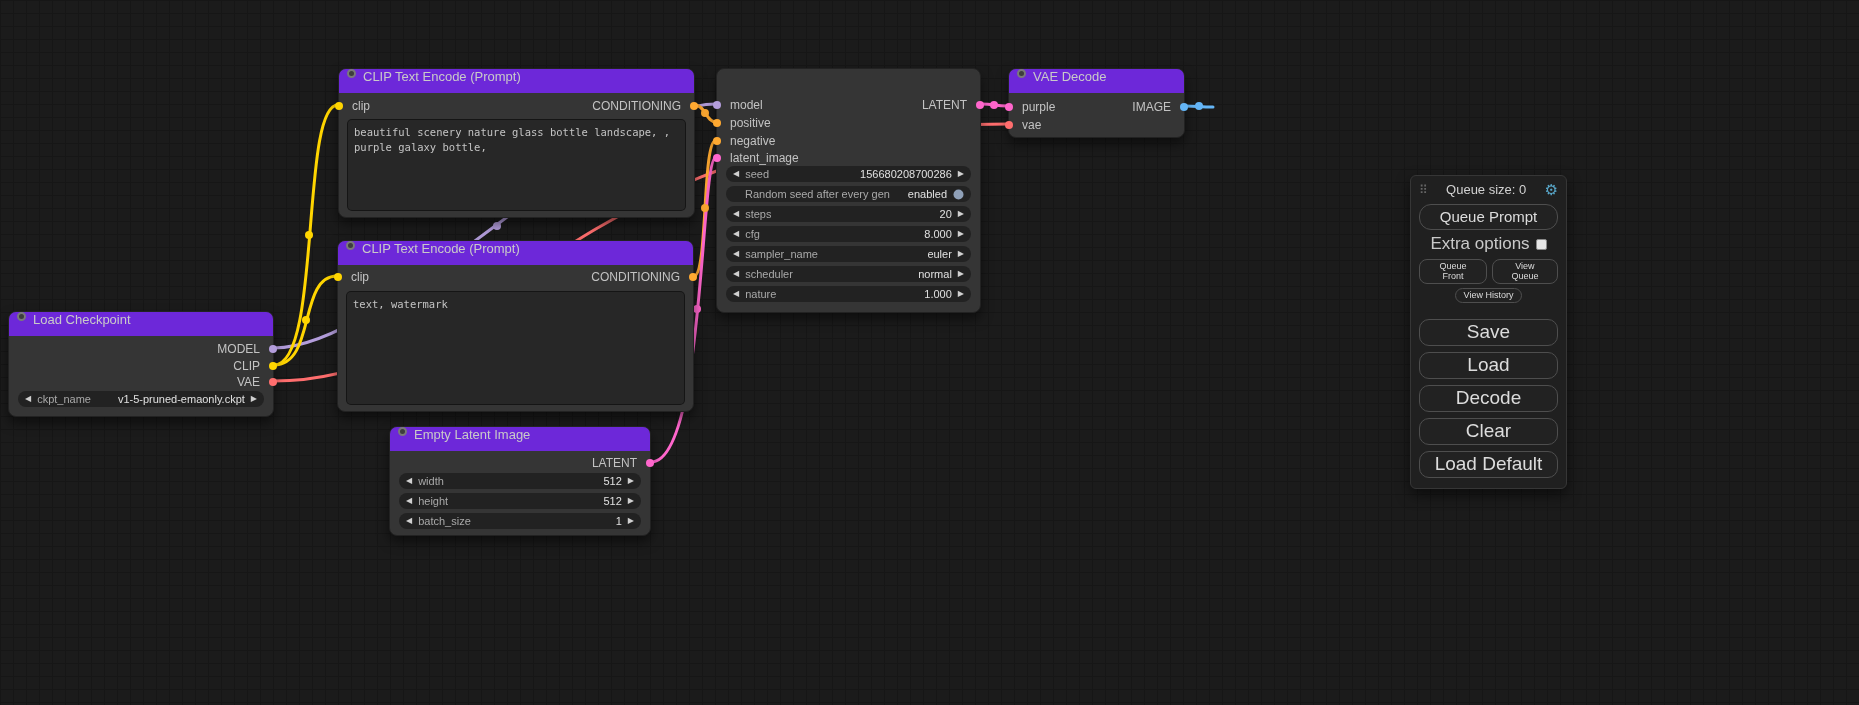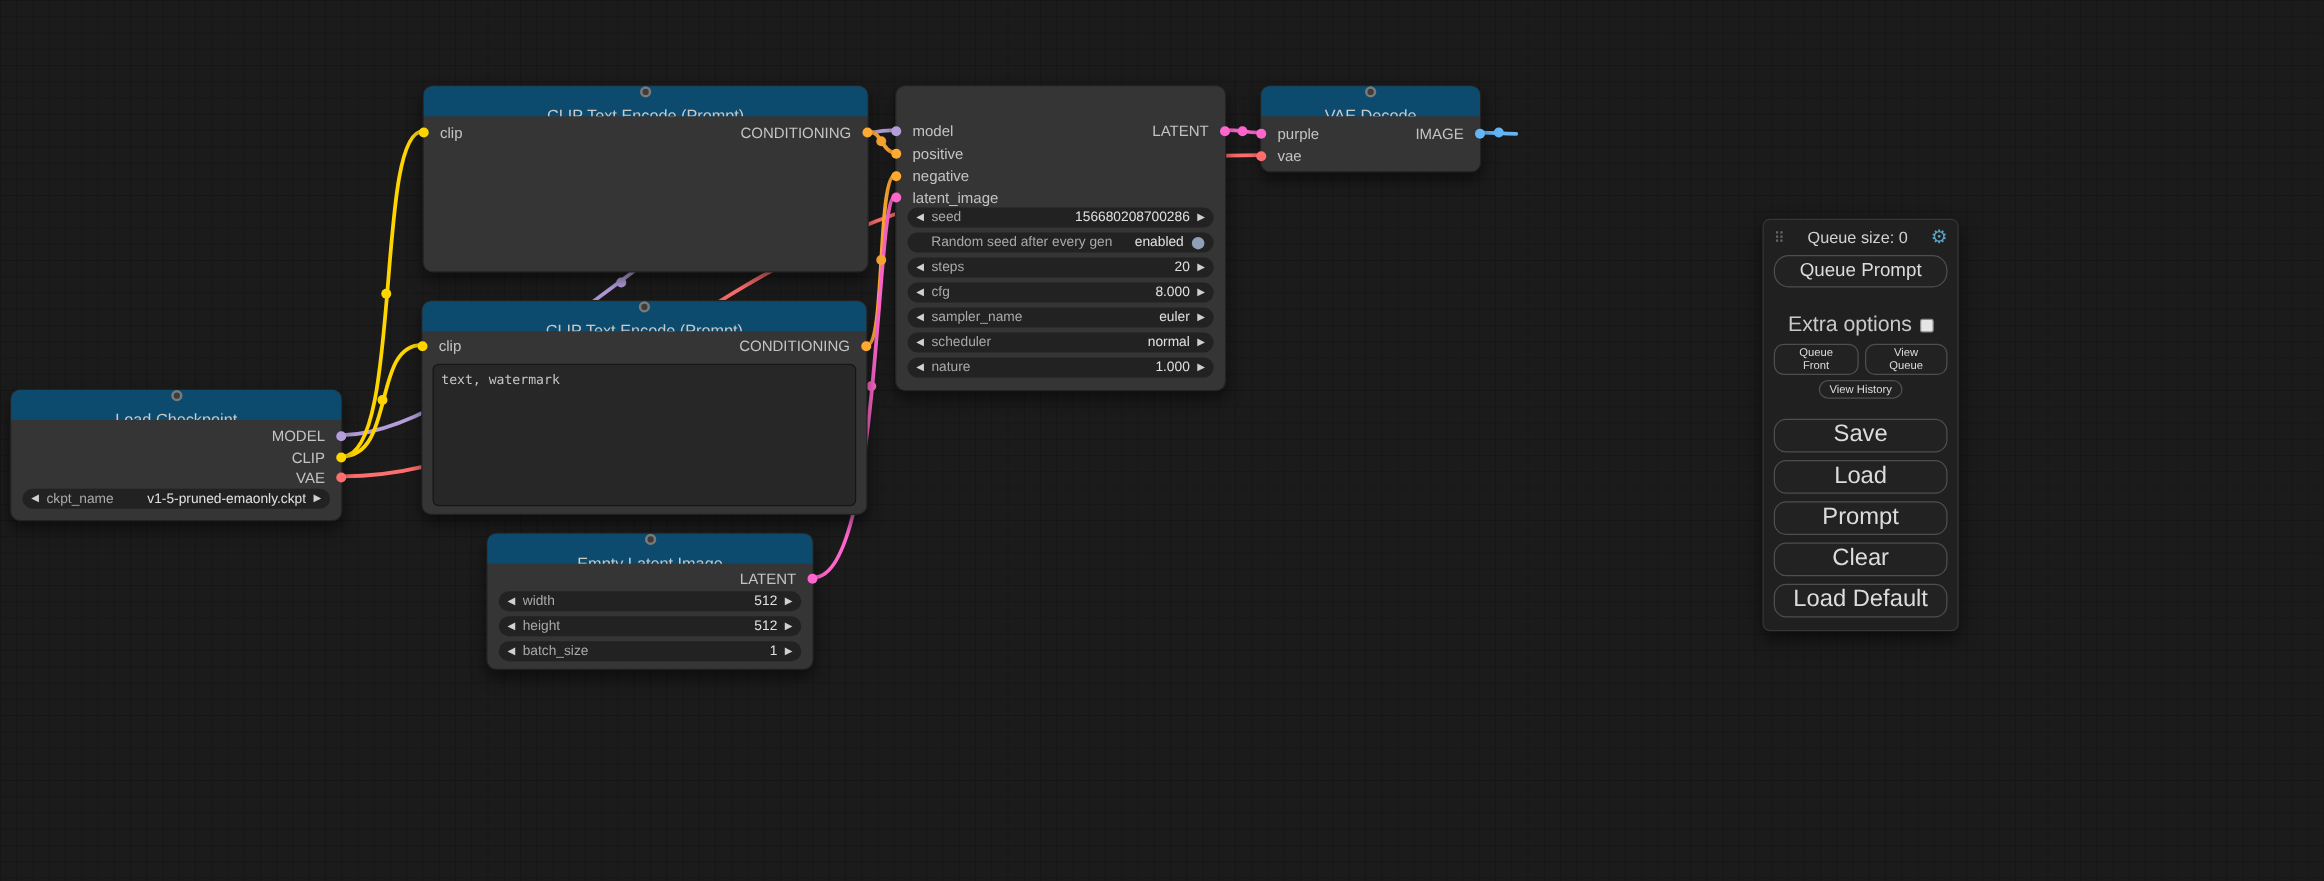--- a/index.html
+++ b/index.html
@@ -21,23 +21,23 @@
   .wires path { fill:none; stroke-width:3; stroke-linecap:round; }
 
   .node {
     position:absolute; z-index:2;
     background:#353535;
     border:1px solid #222;
     border-radius:8px;
     box-shadow:0 6px 12px rgba(0,0,0,.5);
   }
   .node-title {
-    height:24px; background:#0c4a6e;
+    height:24px; background:#6d28d9;
     border-radius:7px 7px 0 0;
-    display:flex; align-items:center; gap:7px; padding:0 8px;flex-direction:column;
+    display:flex; align-items:flex-start; gap:7px; padding:0 8px;
   }
   .collapse-dot {
     width:9px; height:9px; border-radius:50%;
     background:#3d3d3d; border:2px solid #7a7a7a; flex:0 0 auto;
   }
   .title-text { font-size:13px; color:#c9c9c9; white-space:nowrap; overflow:hidden; }
 
   .slot { position:absolute; height:16px; display:flex; align-items:center; font-size:12px; color:#c3c3c3; }
   .slot.in  { left:0; padding-left:13px; }
   .slot.out { right:0; padding-right:13px; }
@@ -74,21 +74,21 @@
   }
   .menu-header { width:100%; display:flex; align-items:center; justify-content:space-between; margin-bottom:7px; }
   .queue-size { font-size:13px; color:#d2d2d2; }
   .drag-handle { font-size:12px; color:#666; cursor:move; }
   .gear { font-size:15px; cursor:pointer; line-height:1; }
 
   .btn {
     background:#222; border:1px solid #4e4e4e; color:#dcdcdc;
     font-family:inherit; cursor:pointer; display:block;
   }
-  .btn.queue { width:100%; font-size:15px; padding:3px 0 4px; border-radius:12px; margin-bottom:20px; }
+  .btn.queue { width:100%; font-size:15px; padding:3px 0 4px; border-radius:12px; margin-bottom:4px; }
   .extra { display:flex; align-items:center; gap:6px; margin-bottom:5px; }
   .extra-label { font-size:17px; color:#c9c9c9; }
   .checkbox { width:11px; height:11px; background:#e6e6e6; border:1px solid #8a8a8a; border-radius:2px; cursor:pointer; }
   .small-row { display:flex; gap:5px; justify-content:center; width:100%; margin-bottom:4px; }
   .btn.small { font-size:9px; padding:1px 8px 2px; border-radius:8px; }
   .menu-gap { height:12px; }
   .btn.big { width:100%; font-size:19px; padding:1px 0 2px; border-radius:10px; margin-bottom:6px; }
 </style>
 </head>
 <body>
@@ -156,20 +156,21 @@
           <circle cx="5" cy="5" r="4" fill="#FFD500"></circle>
         </svg>
       <span>clip</span>
     </div>
     <div class="slot out" style="top:29px">
       <span>CONDITIONING</span>
       <svg class="port">
           <circle cx="5" cy="5" r="4" fill="#FFA931"></circle>
         </svg>
     </div>
+    <div class="textarea" style="top:50px; height:92px;">beautiful scenery nature glass bottle landscape, , purple galaxy bottle,</div>
   </div>
 
   <div class="node" style="left:337px; top:240px; width:357px; height:172px;">
     <div class="node-title">
       <span class="collapse-dot"></span>
       <span class="title-text">CLIP Text Encode (Prompt)</span>
     </div>
     <div class="slot in" style="top:28px">
       <svg class="port">
           <circle cx="5" cy="5" r="4" fill="#FFD500"></circle>
@@ -332,18 +333,18 @@
     <div class="small-row">
       <button class="btn small">Queue Front</button>
       <button class="btn small">View Queue</button>
     </div>
     <div class="small-row">
       <button class="btn small">View History</button>
     </div>
     <div class="menu-gap"></div>
     <button class="btn big">Save</button>
     <button class="btn big">Load</button>
-    <button class="btn big">Prompt</button>
+    <button class="btn big">Decode</button>
     <button class="btn big">Clear</button>
     <button class="btn big" style="margin-bottom:0">Load Default</button>
   </div>
 
 </div>
 
 </body></html>

